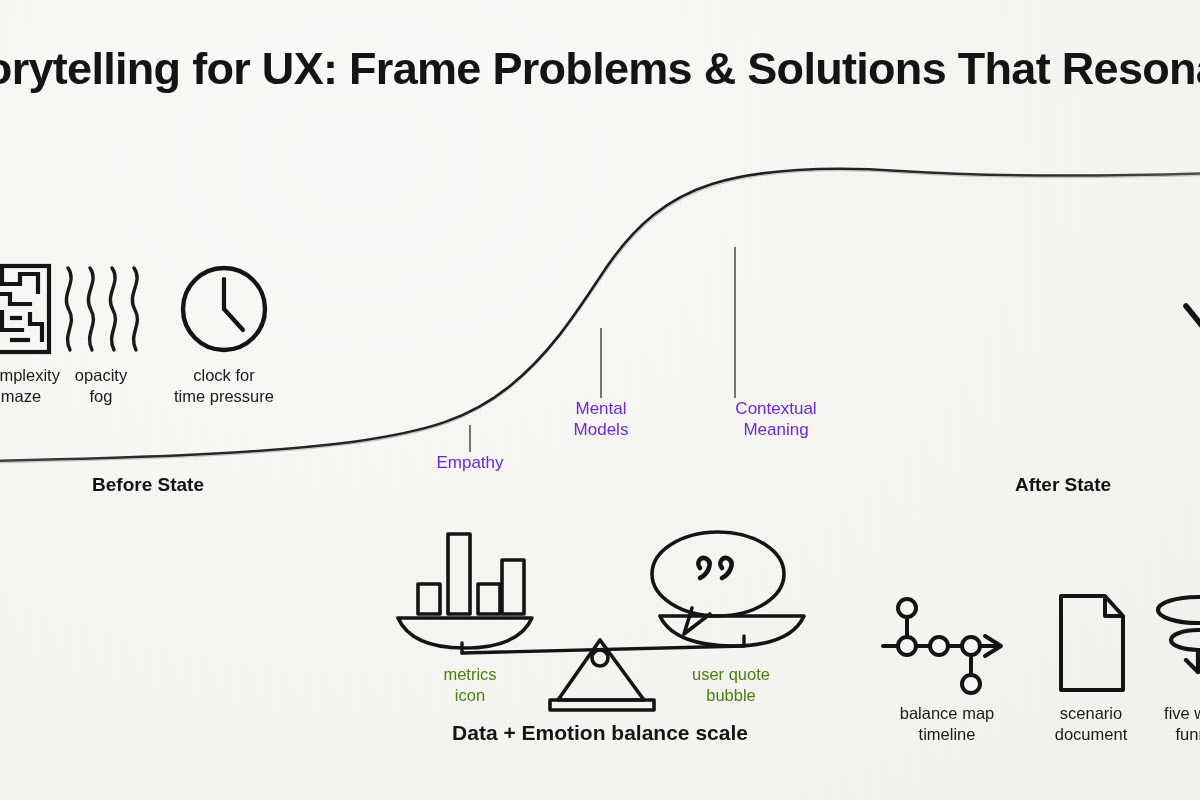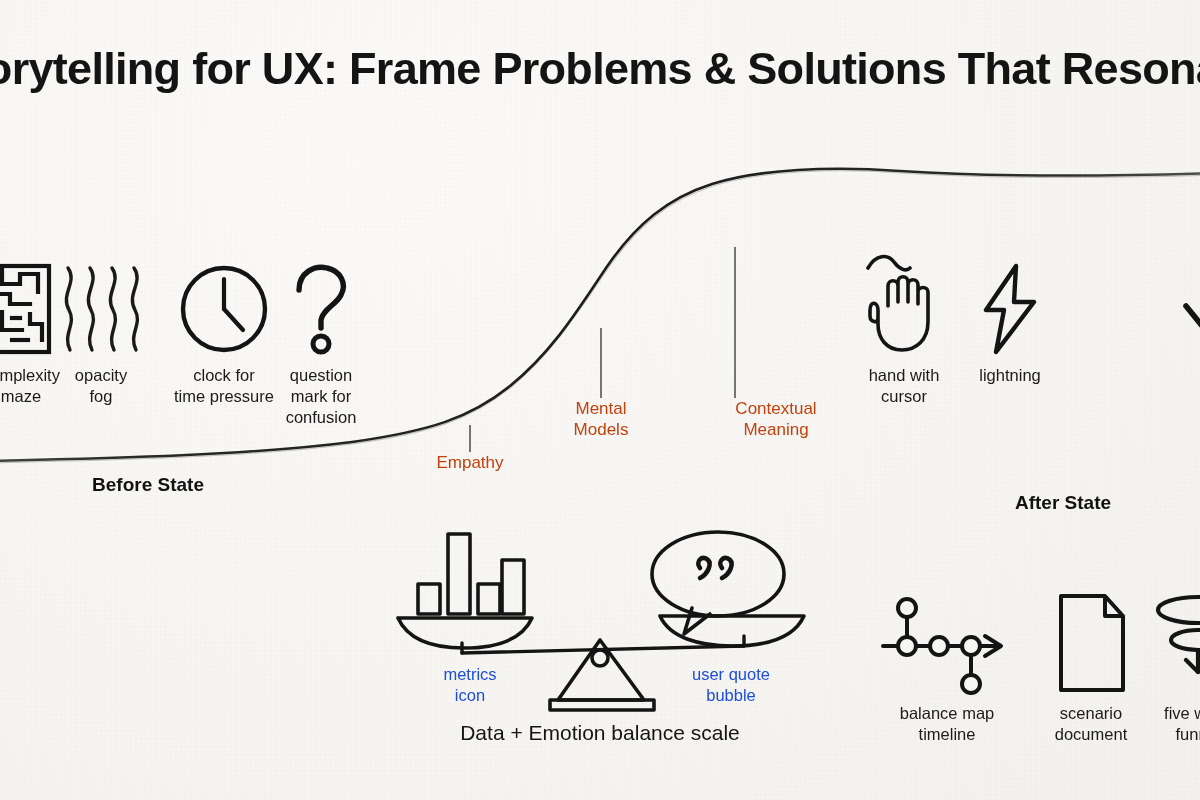--- a/index.html
+++ b/index.html
@@ -86,42 +86,42 @@
     white-space: nowrap;
     transform: translateX(-50%);
   }
 
   
   .stage-label {
     position: absolute;
     font-size: 17px;
     line-height: 1.25;
     text-align: center;
-    color: #c2410c;
+    color: #6d28d9;
     white-space: pre-line;
     transform: translateX(-50%);
   }
 
   
   .section-caption {
     position: absolute;
     font-size: 21px;
     color: #151515;
     text-align: center;
     white-space: nowrap;
     transform: translateX(-50%);
-    font-weight: 400;
+    font-weight: 700;
   }
 
   .scale-part-label {
     position: absolute;
     font-size: 16.5px;
     line-height: 1.28;
     text-align: center;
-    color: #1d4ed8;
+    color: #4d7c0f;
     white-space: pre-line;
     transform: translateX(-50%);
   }
 
   svg { overflow: visible; }
 </style>
 </head>
 <body>
 
 <div id="paper-grain"></div>
@@ -162,21 +162,21 @@
     <line x1="735" y1="247" x2="735" y2="398" stroke="#4a4a4a" stroke-width="1.5"></line>
   </svg>
 
   <div class="stage-label" style="left:470px; top:452px;">Empathy</div>
   <div class="stage-label" style="left:601px; top:398px;">Mental
 Models</div>
   <div class="stage-label" style="left:776px; top:398px;">Contextual
 Meaning</div>
 
   <div class="state-label" style="left:148px; top:474px;">Before State</div>
-  <div class="state-label" style="left:1063px; top:492px;">After State</div>
+  <div class="state-label" style="left:1063px; top:474px;">After State</div>
 
   <div class="icon-group" style="left:-18px; top:262px;">
     <svg class="icon-art" width="62" height="94" viewBox="0 0 62 94">
       <g fill="none" stroke="#141414" stroke-width="4.2" stroke-linecap="square">
         <rect x="3" y="4" width="56" height="86"></rect>
         <path d="M12 4 L12 22 L30 22 L30 12 L48 12 L48 30"></path>
         <path d="M3 32 L20 32 L20 42 L40 42"></path>
         <path d="M12 50 L12 68 L32 68"></path>
         <path d="M40 52 L40 62 L52 62 L52 78"></path>
         <path d="M22 78 L38 78"></path>
@@ -203,52 +203,22 @@
   <div class="icon-group" style="left:174px; top:262px;">
     <svg class="icon-art" width="94" height="94" viewBox="0 0 94 94">
       <circle cx="47" cy="47" r="41" fill="none" stroke="#141414" stroke-width="4.4"></circle>
       <path d="M47 47 L47 17" fill="none" stroke="#141414" stroke-width="4.2" stroke-linecap="round"></path>
       <path d="M47 47 L66 68" fill="none" stroke="#141414" stroke-width="4.2" stroke-linecap="round"></path>
     </svg>
     <div class="icon-caption">clock for
 time pressure</div>
   </div>
 
-  <div class="icon-group" style="left:283px; top:262px;">
-    <svg class="icon-art" width="76" height="94" viewBox="0 0 76 94">
-      <path d="M16 28 C16 10, 32 3, 44 6 C58 9, 64 22, 58 33 C53 43, 40 47, 38 58 L38 66" fill="none" stroke="#141414" stroke-width="5.4" stroke-linecap="round" stroke-linejoin="round"></path>
-      <circle cx="38" cy="82" r="8" fill="none" stroke="#141414" stroke-width="5"></circle>
-    </svg>
-    <div class="icon-caption">question
-mark for
-confusion</div>
-  </div>
-
-  <div class="icon-group" style="left:858px; top:252px;">
-    <svg class="icon-art" width="92" height="104" viewBox="0 0 92 104">
-      <path d="M10 16 C18 2, 30 2, 36 10 C41 17, 48 20, 52 16" fill="none" stroke="#141414" stroke-width="3.6" stroke-linecap="round"></path>
-      <path d="M30 54 L30 34 C30 27, 40 27, 40 34 L40 50
-               L40 30 C40 23, 50 23, 50 30 L50 50
-               L50 33 C50 26, 60 26, 60 33 L60 52
-               L60 40 C60 34, 70 34, 70 40 L70 70
-               C70 88, 58 98, 44 98
-               C28 98, 20 86, 20 72
-               L20 58 C20 50, 12 48, 12 58 L12 64
-               C12 70, 20 72, 20 66" fill="none" stroke="#141414" stroke-width="3.6" stroke-linejoin="round" stroke-linecap="round"></path>
-    </svg>
-    <div class="icon-caption">hand with
-cursor</div>
-  </div>
-
-  <div class="icon-group" style="left:972px; top:262px;">
-    <svg class="icon-art" width="76" height="94" viewBox="0 0 76 94">
-      <path d="M44 4 L14 48 L32 48 L24 90 L62 40 L42 40 Z" fill="none" stroke="#141414" stroke-width="4.4" stroke-linejoin="round" stroke-linecap="round"></path>
-    </svg>
-    <div class="icon-caption">lightning</div>
-  </div>
+
+
 
 
   <div class="icon-group" style="left:1178px; top:266px;">
     <svg class="icon-art" width="94" height="90" viewBox="0 0 94 90">
       <path d="M8 40 L34 72 L86 6" fill="none" stroke="#141414" stroke-width="5.6" stroke-linejoin="round" stroke-linecap="round"></path>
     </svg>
     <div class="icon-caption"></div>
   </div>
 
   <svg style="position:absolute; left:392px; top:522px;" width="416" height="190" viewBox="0 0 416 190">

